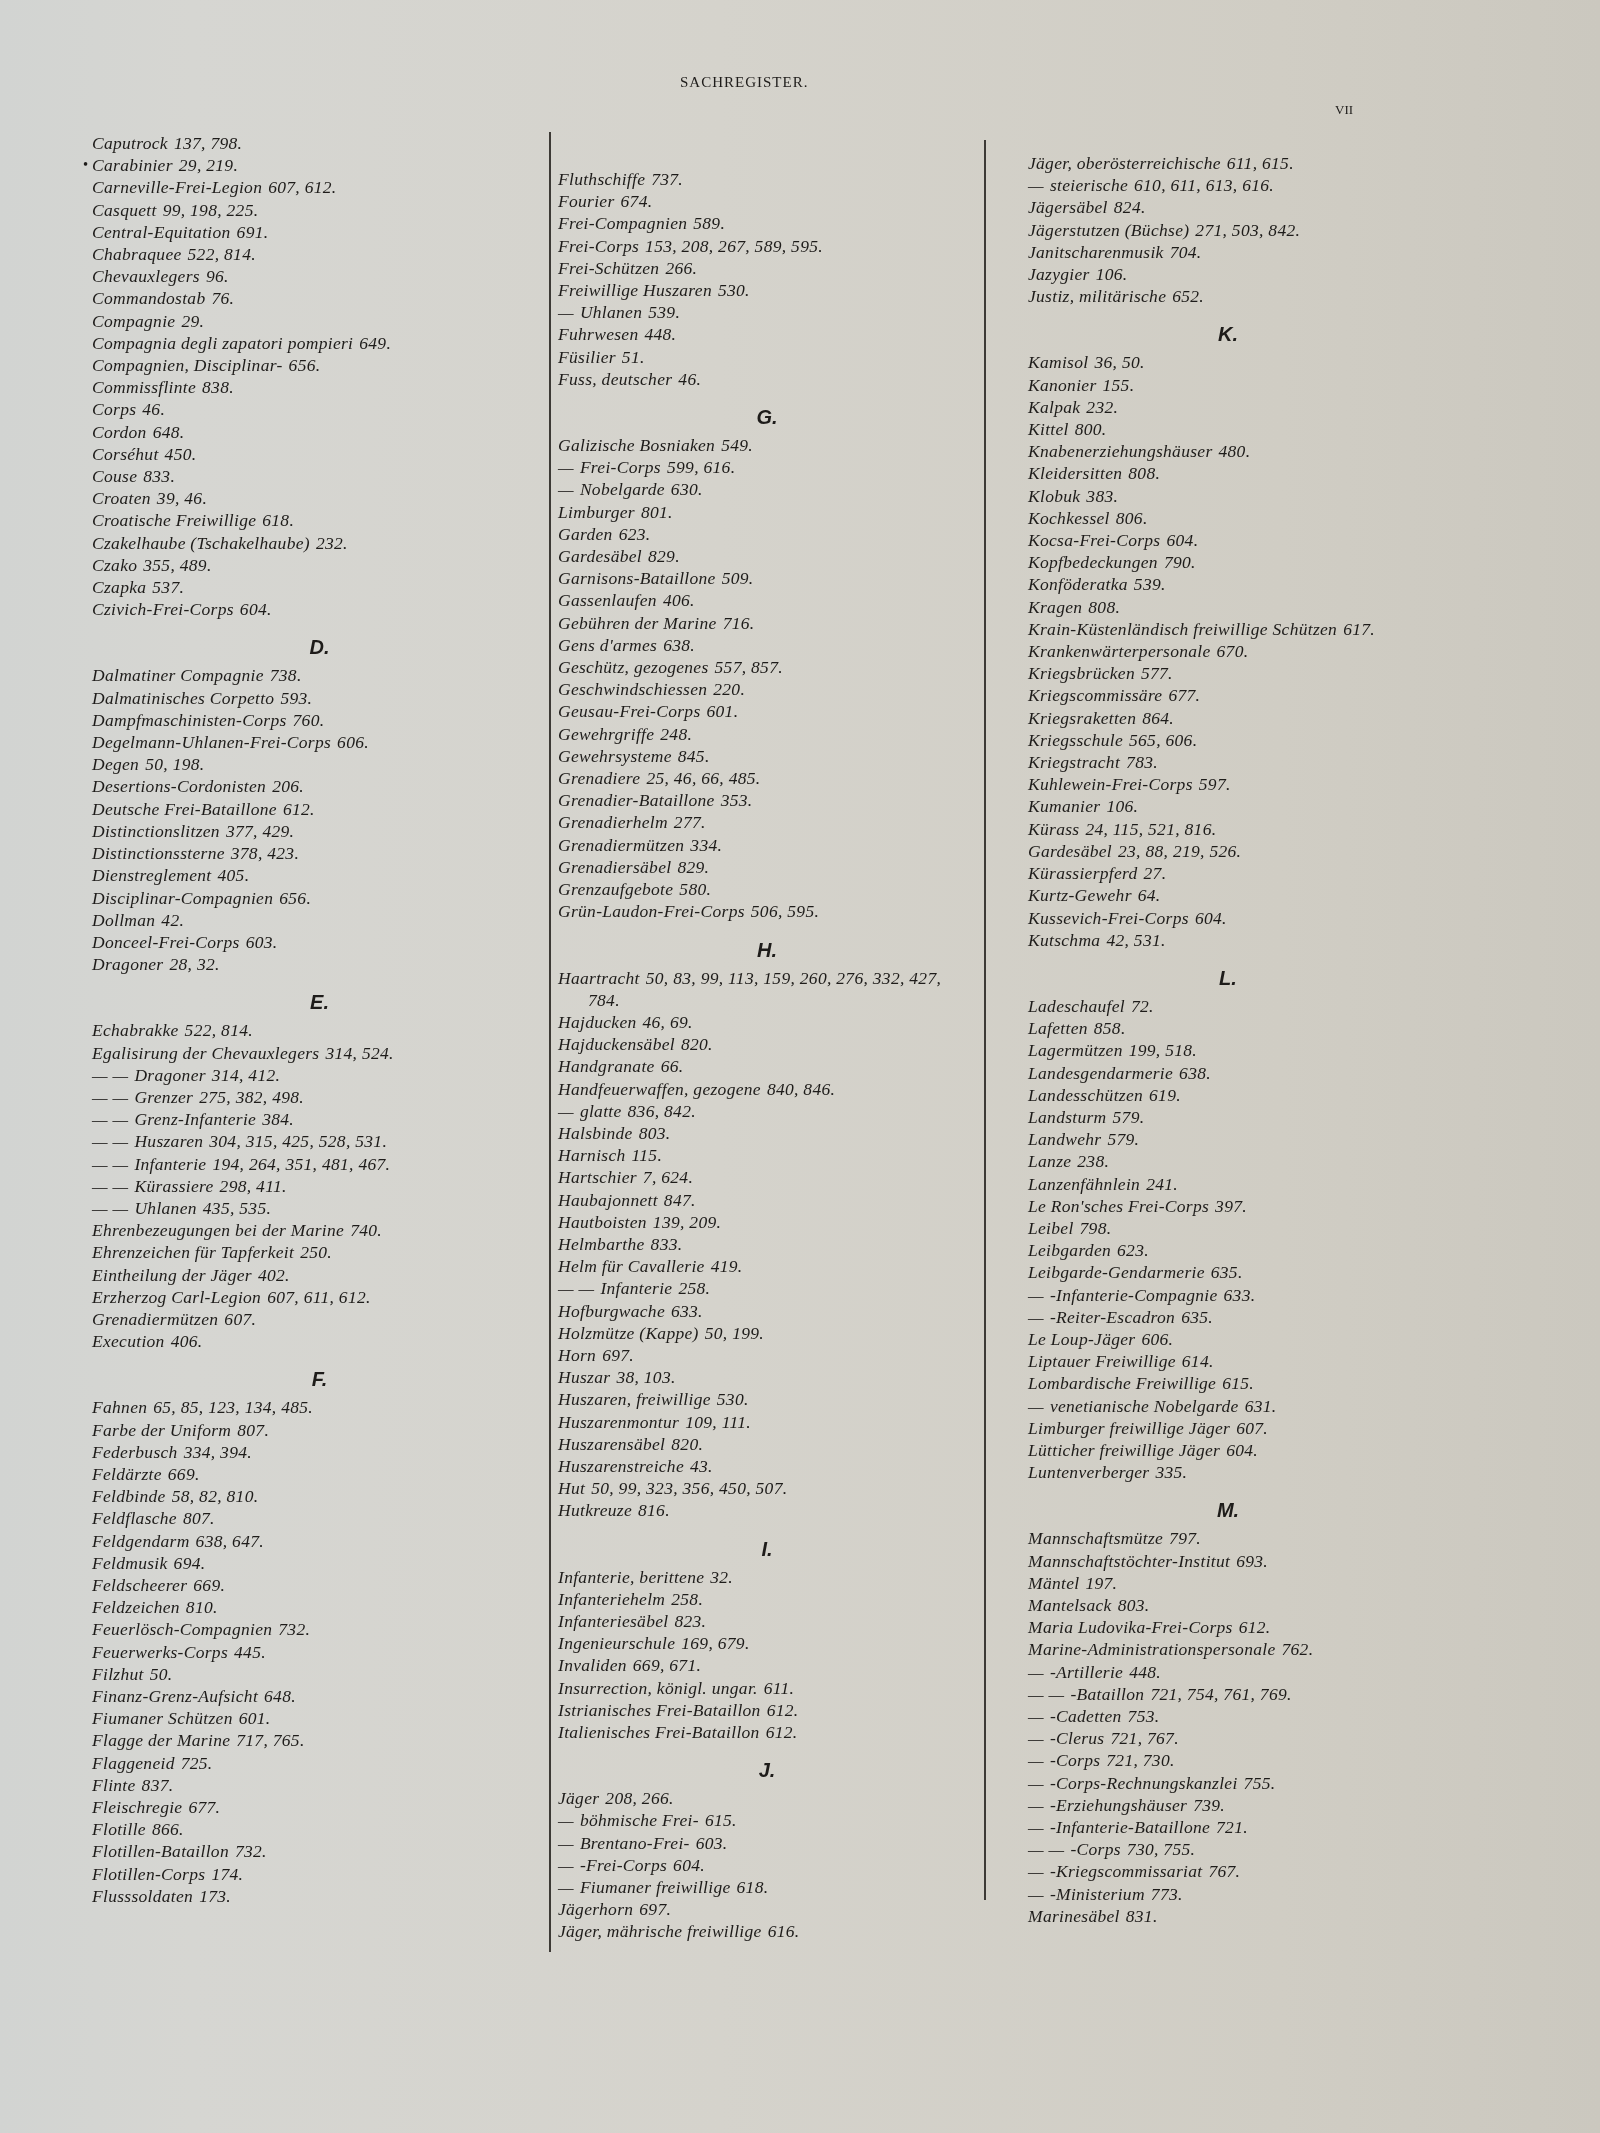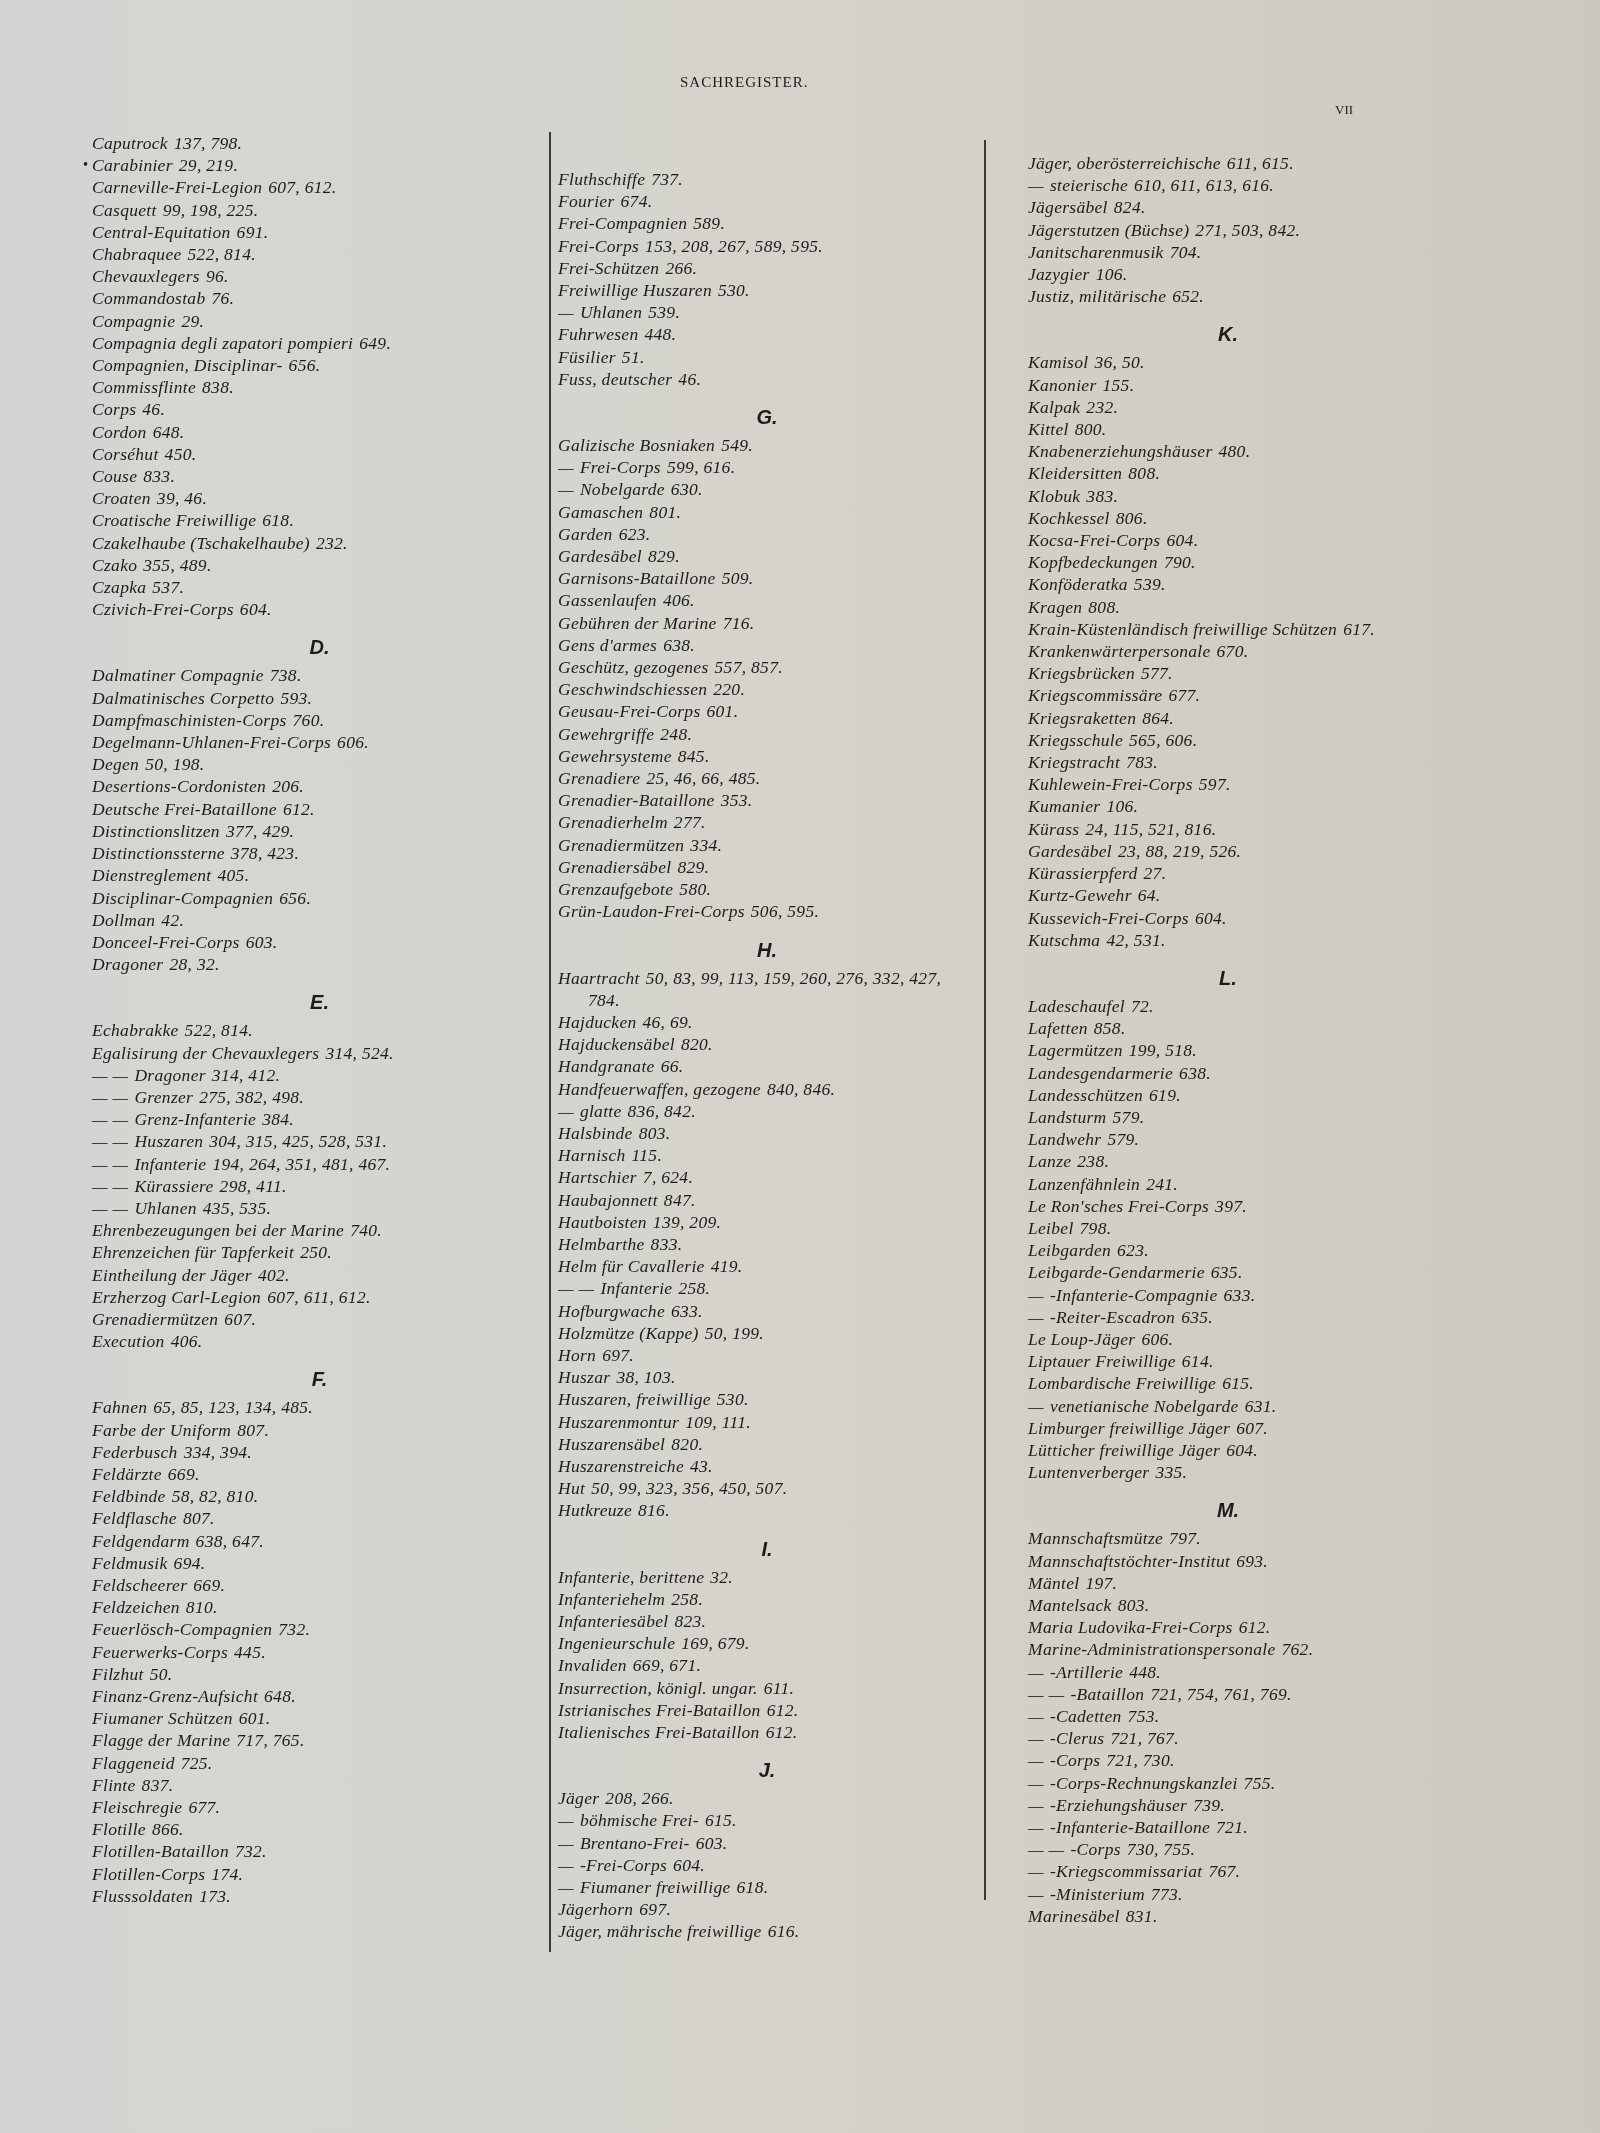--- a/index.html
+++ b/index.html
@@ -142,21 +142,21 @@
       <div class="entry"><span class="term">Frei-Schützen</span><span class="pages">266.</span></div>
       <div class="entry"><span class="term">Freiwillige Huszaren</span><span class="pages">530.</span></div>
       <div class="entry"><span class="dash">—</span><span class="term">Uhlanen</span><span class="pages">539.</span></div>
       <div class="entry"><span class="term">Fuhrwesen</span><span class="pages">448.</span></div>
       <div class="entry"><span class="term">Füsilier</span><span class="pages">51.</span></div>
       <div class="entry"><span class="term">Fuss, deutscher</span><span class="pages">46.</span></div>
       <div class="letter-heading">G.</div>
       <div class="entry"><span class="term">Galizische Bosniaken</span><span class="pages">549.</span></div>
       <div class="entry"><span class="dash">—</span><span class="term">Frei-Corps</span><span class="pages">599, 616.</span></div>
       <div class="entry"><span class="dash">—</span><span class="term">Nobelgarde</span><span class="pages">630.</span></div>
-      <div class="entry"><span class="term">Gamaschen</span><span class="pages">801.</span></div>
+      <div class="entry"><span class="term">Limburger</span><span class="pages">801.</span></div>
       <div class="entry"><span class="term">Garden</span><span class="pages">623.</span></div>
       <div class="entry"><span class="term">Gardesäbel</span><span class="pages">829.</span></div>
       <div class="entry"><span class="term">Garnisons-Bataillone</span><span class="pages">509.</span></div>
       <div class="entry"><span class="term">Gassenlaufen</span><span class="pages">406.</span></div>
       <div class="entry"><span class="term">Gebühren der Marine</span><span class="pages">716.</span></div>
       <div class="entry"><span class="term">Gens d'armes</span><span class="pages">638.</span></div>
       <div class="entry"><span class="term">Geschütz, gezogenes</span><span class="pages">557, 857.</span></div>
       <div class="entry"><span class="term">Geschwindschiessen</span><span class="pages">220.</span></div>
       <div class="entry"><span class="term">Geusau-Frei-Corps</span><span class="pages">601.</span></div>
       <div class="entry"><span class="term">Gewehrgriffe</span><span class="pages">248.</span></div>

